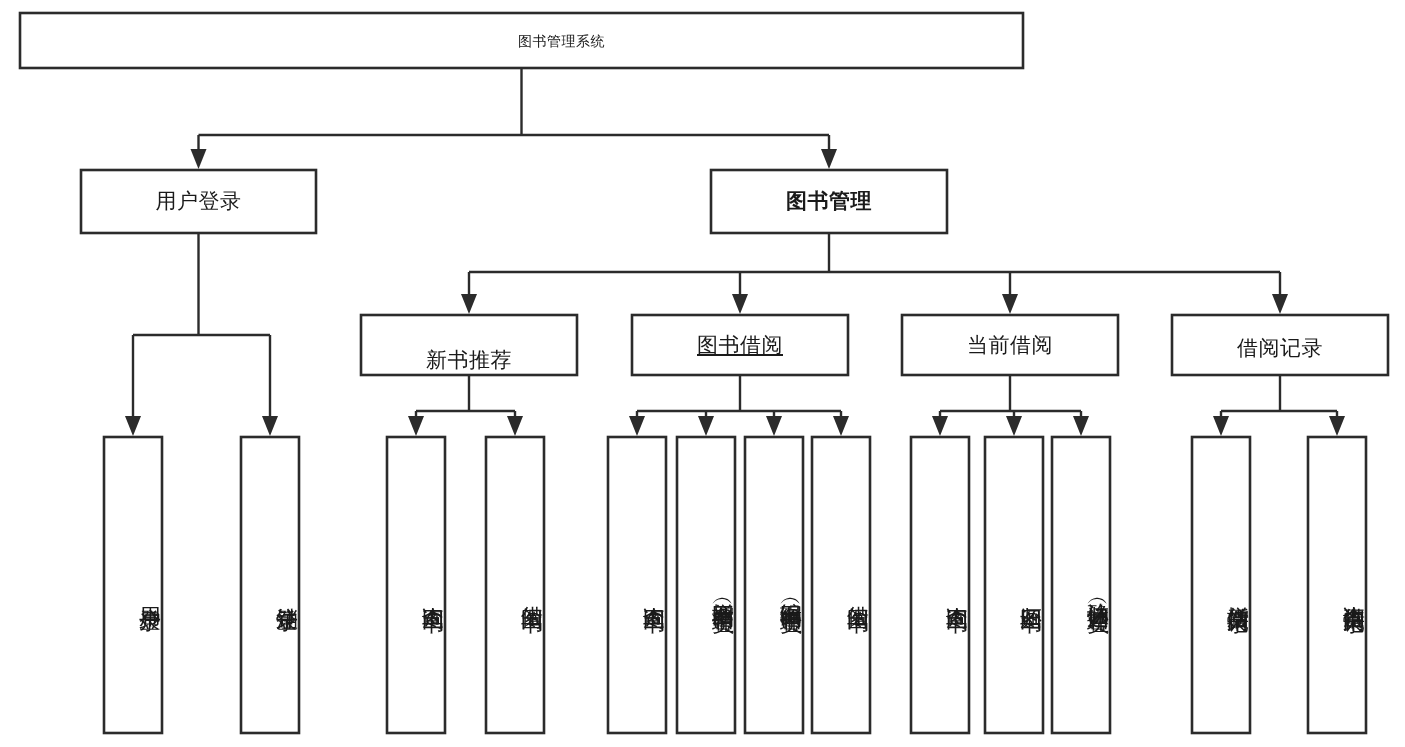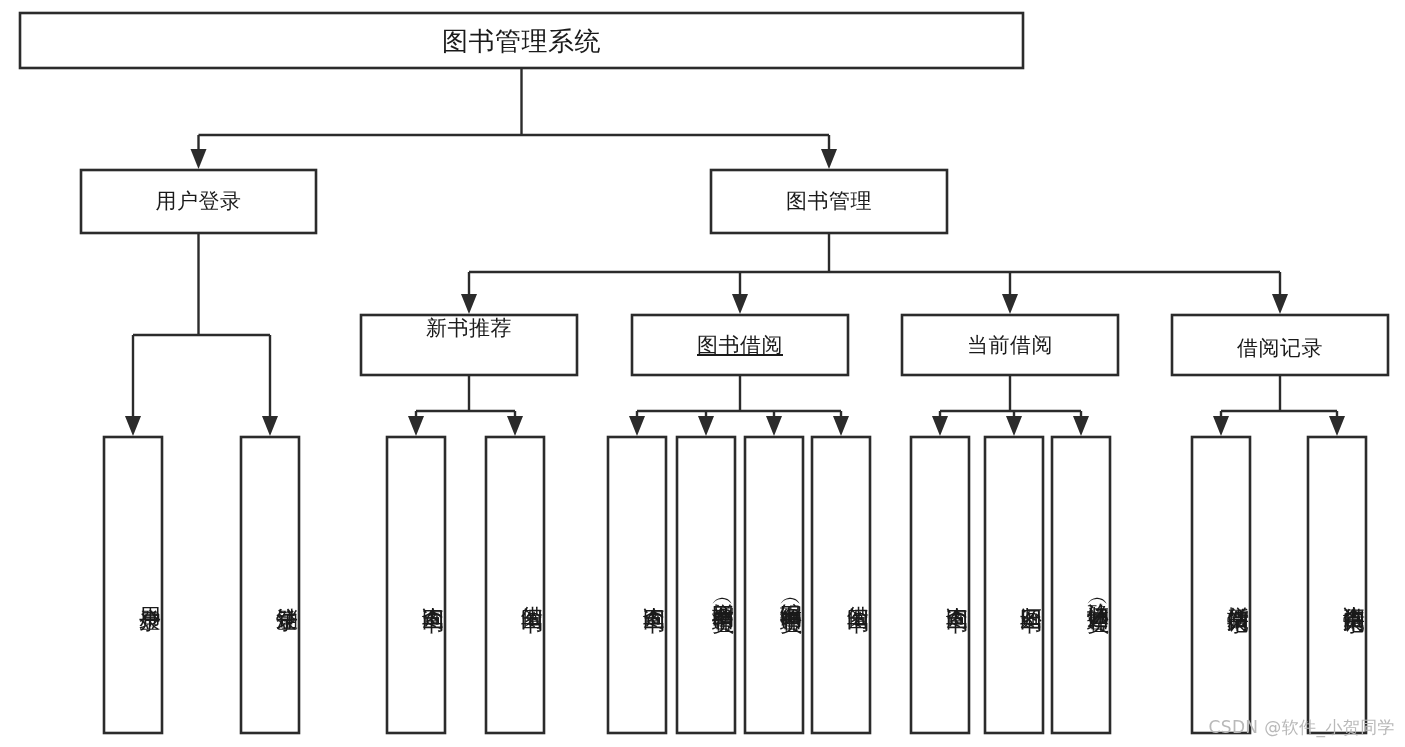--- a/index.html
+++ b/index.html
@@ -47,21 +47,22 @@
     align-items: center;
     justify-content: center;
     font-size: 21px;
     color: #1a1a1a;
     letter-spacing: 0.5px;
     white-space: nowrap;
     line-height: 1;
     user-select: none;
   }
   .node-label-h.root {
-    font-size: 26px;
+    font-size: 14px;
+    padding-left: 40px;
   }
   .node-label-v {
     position: absolute;
     display: flex;
     align-items: flex-start;
     justify-content: center;
     writing-mode: vertical-rl;
     text-orientation: upright;
     font-size: 22px;
     color: #1a1a1a;
@@ -161,35 +162,34 @@
         <line x1="1221" y1="411" x2="1221" y2="417" class="connector"></line>
         <path d="M 1213 416 L 1229 416 L 1221 436 Z" class="arrow-head"></path>
         <line x1="1337" y1="411" x2="1337" y2="417" class="connector"></line>
         <path d="M 1329 416 L 1345 416 L 1337 436 Z" class="arrow-head"></path>
       </g>
   </svg>
 
   <div id="labels-layer">
       <div class="node-label-h root" style="left: 20px; top: 13px; width: 1003px; height: 55px;">图书管理系统</div>
       <div class="node-label-h" style="left: 81px; top: 170px; width: 235px; height: 63px;">用户登录</div>
-      <div class="node-label-h" style="left: 711px; top: 170px; width: 236px; height: 63px;">图书管理</div>
-      <div class="node-label-h" style="left: 361px; top: 298px; width: 216px; height: 60px; border-radius: 28px;">新书推荐</div>
+      <div class="node-label-h" style="left: 711px; top: 170px; width: 236px; height: 63px; font-weight: bold;">图书管理</div>
+      <div class="node-label-h" style="left: 361px; top: 330px; width: 216px; height: 60px; border-radius: 28px;">新书推荐</div>
       <div class="node-label-h" style="left: 632px; top: 315px; width: 216px; height: 60px; text-decoration: underline;">图书借阅</div>
       <div class="node-label-h" style="left: 902px; top: 315px; width: 216px; height: 60px; font-family: Liberation Serif, serif;">当前借阅</div>
       <div class="node-label-h" style="left: 1172px; top: 315px; width: 216px; height: 67px;">借阅记录</div>
       <div class="node-label-v" style="left: 104px; top: 437px; width: 58px; height: 296px; padding-top: 14px; box-sizing: border-box;">用户登录</div>
       <div class="node-label-v" style="left: 241px; top: 437px; width: 58px; height: 296px; padding-top: 14px; box-sizing: border-box;">注销登录</div>
       <div class="node-label-v" style="left: 387px; top: 437px; width: 58px; height: 296px; padding-top: 14px; box-sizing: border-box;">查询图书</div>
       <div class="node-label-v" style="left: 486px; top: 437px; width: 58px; height: 296px; padding-top: 14px; box-sizing: border-box;">借阅图书</div>
       <div class="node-label-v" style="left: 608px; top: 437px; width: 58px; height: 296px; padding-top: 14px; box-sizing: border-box;">查询图书</div>
       <div class="node-label-v" style="left: 677px; top: 437px; width: 58px; height: 296px; padding-top: 14px; box-sizing: border-box;">新增图书（管理员）</div>
       <div class="node-label-v" style="left: 745px; top: 437px; width: 58px; height: 296px; padding-top: 14px; box-sizing: border-box;">编辑图书（管理员）</div>
       <div class="node-label-v" style="left: 812px; top: 437px; width: 58px; height: 296px; padding-top: 14px; box-sizing: border-box;">借阅图书</div>
       <div class="node-label-v" style="left: 911px; top: 437px; width: 58px; height: 296px; padding-top: 14px; box-sizing: border-box;">查询图书</div>
       <div class="node-label-v" style="left: 985px; top: 437px; width: 58px; height: 296px; padding-top: 14px; box-sizing: border-box;">归还图书</div>
       <div class="node-label-v" style="left: 1052px; top: 437px; width: 58px; height: 296px; padding-top: 14px; box-sizing: border-box;">确认归还（管理员）</div>
       <div class="node-label-v" style="left: 1192px; top: 437px; width: 58px; height: 296px; padding-top: 14px; box-sizing: border-box;">新增借阅记录</div>
       <div class="node-label-v" style="left: 1308px; top: 437px; width: 58px; height: 296px; padding-top: 14px; box-sizing: border-box;">查询借阅记录</div>
     </div>
 
-  <div class="watermark">CSDN @软件_小贺同学</div>
 
 </div>
 
 </body></html>

